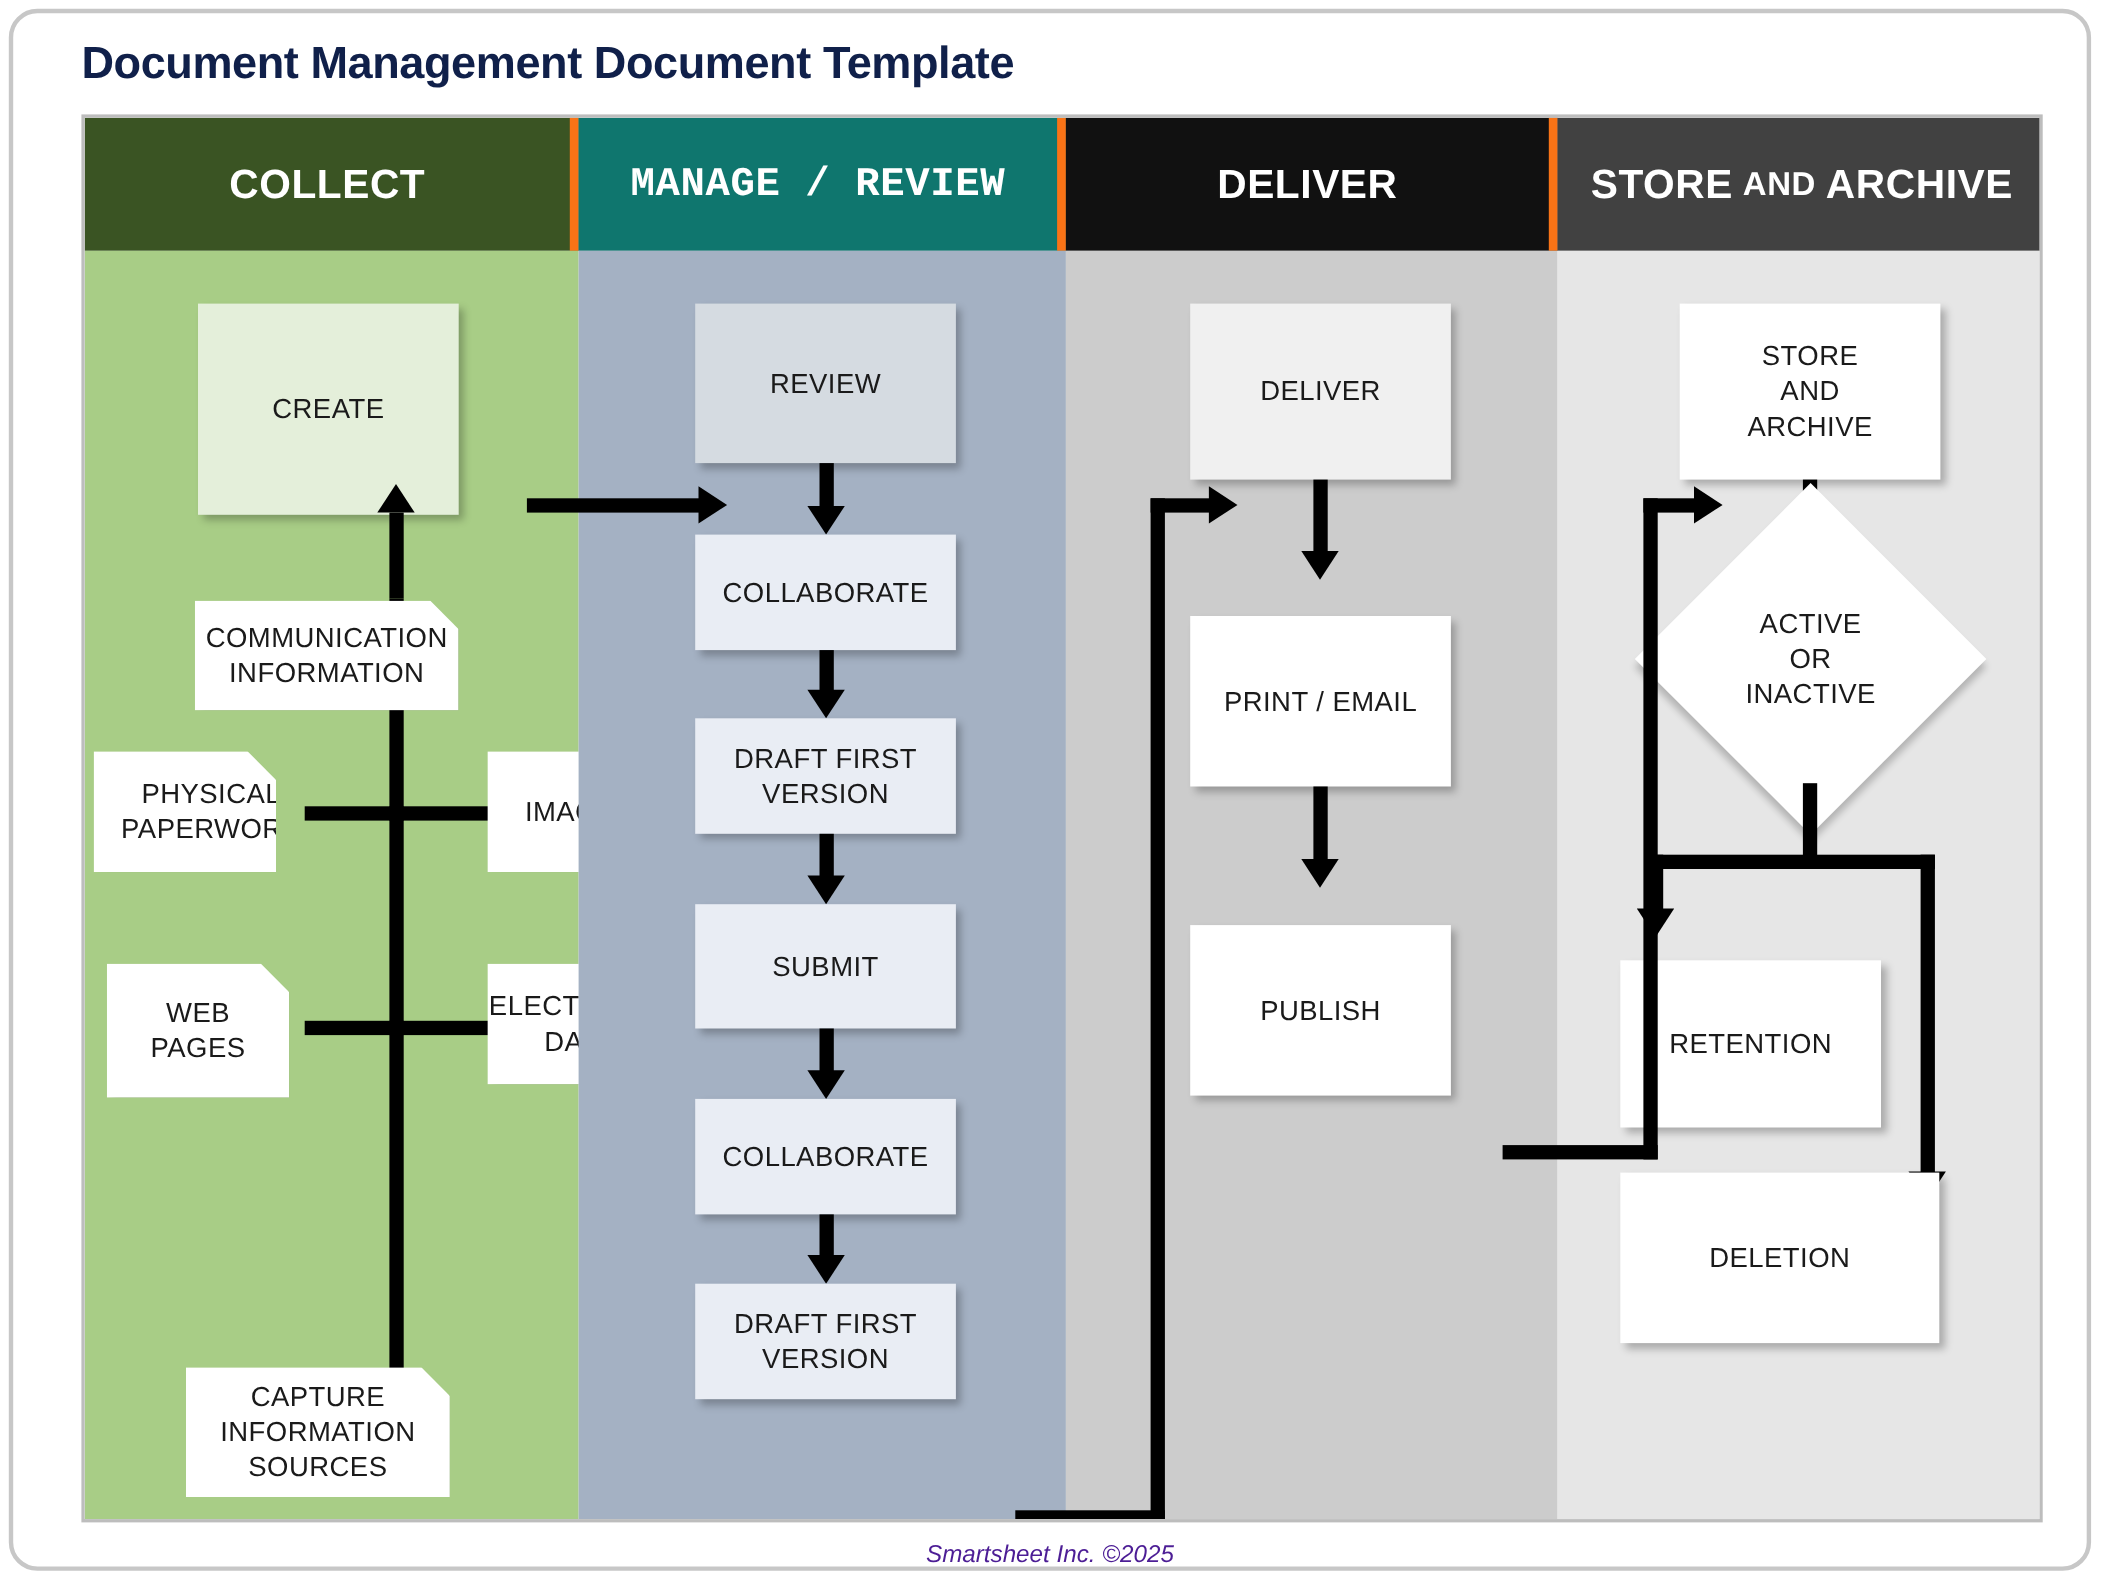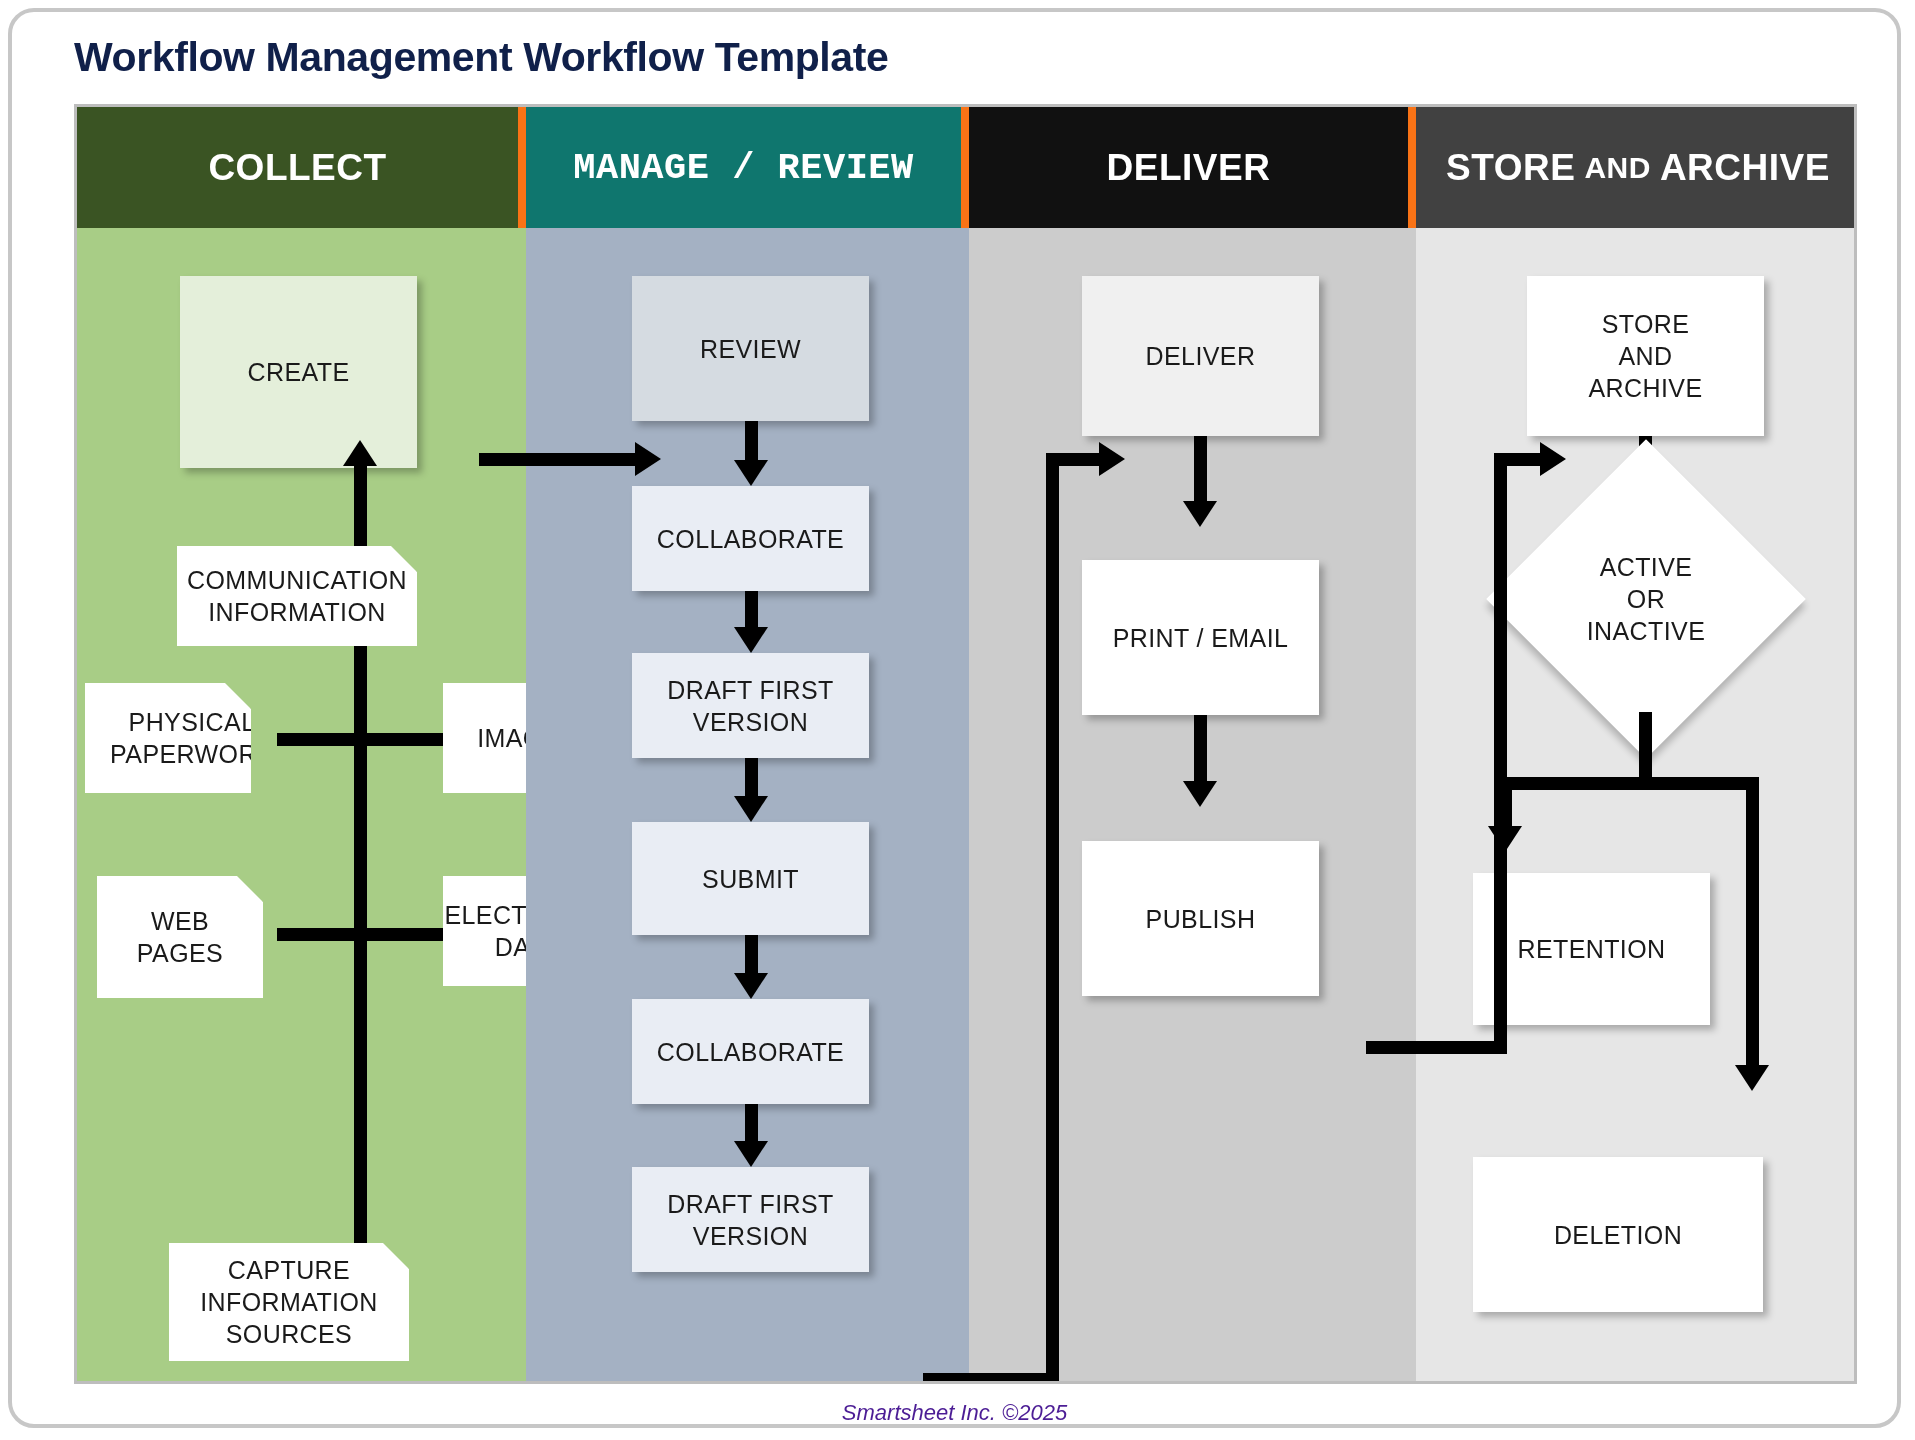--- a/index.html
+++ b/index.html
@@ -116,21 +116,21 @@
     font-size:22px;
     color:#4c1d95;
     font-family:"Liberation Sans", sans-serif;
   }
 </style>
 </head>
 <body>
 
 <div class="page-frame">
 
-  <div class="page-title">Workflow Management Workflow Template</div>
+  <div class="page-title">Document Management Document Template</div>
 
   <div class="diagram">
 
     <div class="col c1">
       <div class="col-head">COLLECT</div>
       <div class="col-body">
 
         <div class="node n-create" style="left:103px;top:48px;width:237px;height:192px;">CREATE</div>
 
         <div class="ln lnv" style="left:277px;top:238px;width:13px;height:78px;"></div>
@@ -240,21 +240,21 @@
         <div class="ln lnh" style="left:83px;top:549px;width:260px;height:13px;"></div>
 
         <div class="ln lnv" style="left:83px;top:549px;width:13px;height:53px;"></div>
         <div class="arw arw-down" style="left:72px;top:598px;"></div>
 
         <div class="node n-white" style="left:57px;top:645px;width:237px;height:152px;">RETENTION</div>
 
         <div class="ln lnv" style="left:330px;top:549px;width:13px;height:292px;"></div>
         <div class="arw arw-down" style="left:319px;top:837px;"></div>
 
-        <div class="node n-white" style="left:57px;top:929px;width:290px;height:155px;">DELETION</div>
+        <div class="node n-white" style="left:57px;top:838px;width:290px;height:155px;">DELETION</div>
       </div>
     </div>
 
     <div class="ln lnh" style="left:402px;top:346px;width:160px;height:13px;"></div>
     <div class="arw arw-right" style="left:558px;top:335px;"></div>
 
     <div class="ln lnh" style="left:846px;top:1266px;width:136px;height:13px;"></div>
     <div class="ln lnv" style="left:969px;top:346px;width:13px;height:933px;"></div>
     <div class="ln lnh" style="left:969px;top:346px;width:57px;height:13px;"></div>
     <div class="arw arw-right" style="left:1022px;top:335px;"></div>

